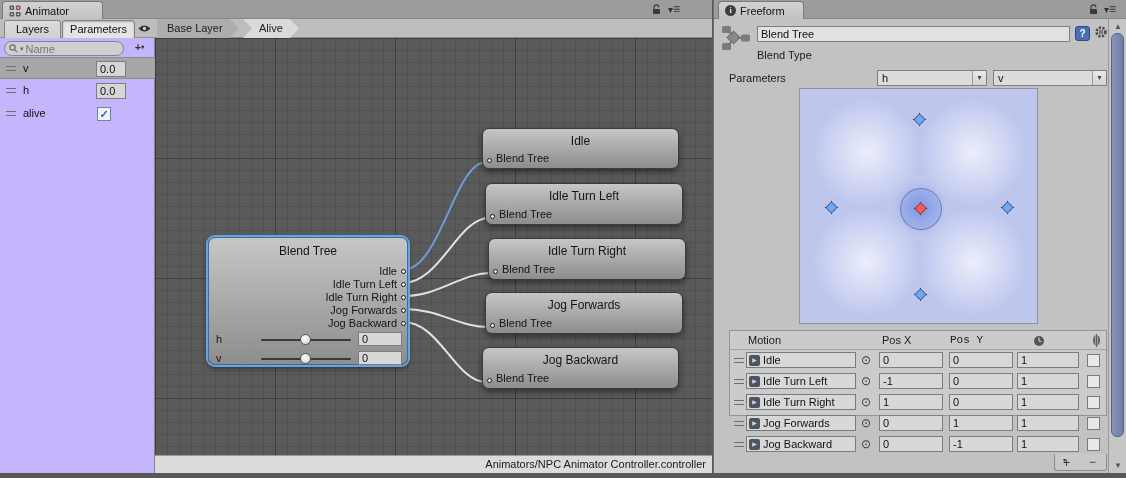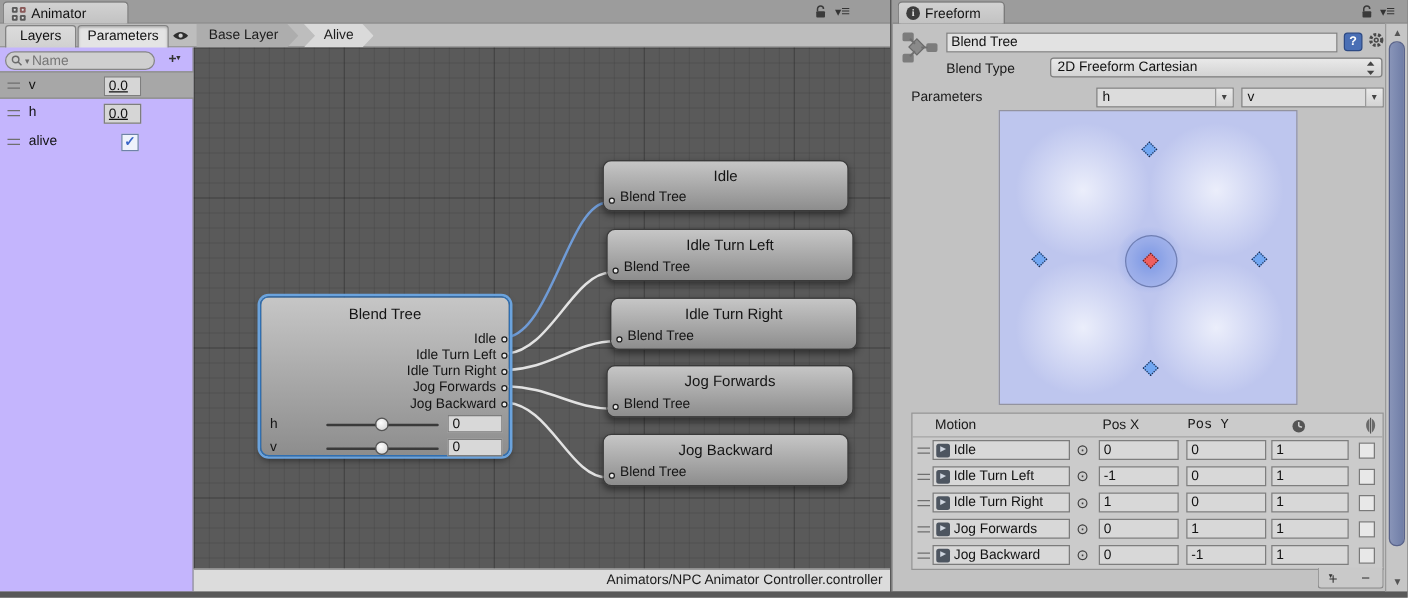--- a/index.html
+++ b/index.html
@@ -22,21 +22,21 @@
   .crumb { position:absolute; top:0; height:19px; line-height:18px; color:#1c1c1c; }
   .crumb1 { background:#adadad; clip-path:polygon(0 0, calc(100% - 9px) 0, 100% 50%, calc(100% - 9px) 100%, 0 100%); padding:0 16px 0 10px; }
   .crumb2 { background:#dadada; clip-path:polygon(0 0, calc(100% - 9px) 0, 100% 50%, calc(100% - 9px) 100%, 0 100%, 9px 50%); padding:0 16px 0 16px; }
 
   .sidebar { position:absolute; left:0; top:38px; width:155px; height:435px; background:#c4b5fd; border-right:1px solid #868686; }
   .search-pill { position:absolute; left:4px; top:3px; width:120px; height:15px; background:#cfcfcf; border:1px solid #858585; border-radius:8px; display:flex; align-items:center; padding:0 4px; gap:2px; color:#767676; }
   .plusbtn { position:absolute; left:129px; top:3px; width:21px; height:15px; text-align:center; line-height:13px; font-weight:bold; color:#333; }
   .prow { position:absolute; left:0; width:155px; height:22px; }
   .prow .handle { position:absolute; left:6px; top:8px; width:10px; height:5px; border-top:1px solid #6f6f6f; border-bottom:1px solid #6f6f6f; }
   .prow .pname { position:absolute; left:23px; top:4px; }
-  .prow input.fld { position:absolute; left:83px; top:3px; width:30px; height:16px; background:#d6d6d6;text-decoration:underline; }
+  .prow input.fld { position:absolute; left:96px; top:3px; width:30px; height:16px; background:#d6d6d6; }
   .prow.sel { background:#a7a7a7; border-top:1px solid #8c8c8c; border-bottom:1px solid #8c8c8c; }
   .checkbox { position:absolute; left:97px; top:4px; width:14px; height:14px; background:#eef2fb; border:1px solid #6f82a8; color:#3a66c8; font-size:11px; font-weight:bold; text-align:center; line-height:12px; }
 
   .canvas { position:absolute; left:155px; top:38px; width:557px; height:417px; overflow:hidden;
     background-color:#5a5a5a;
     background-image:
       linear-gradient(rgba(0,0,0,0.22) 1px, transparent 1px),
       linear-gradient(90deg, rgba(0,0,0,0.22) 1px, transparent 1px),
       linear-gradient(rgba(0,0,0,0.10) 1px, transparent 1px),
       linear-gradient(90deg, rgba(0,0,0,0.10) 1px, transparent 1px);
@@ -71,21 +71,21 @@
       radial-gradient(circle 27px at 50.5% 50.8%, rgba(122,150,228,0.95) 0%, rgba(122,150,228,0.35) 55%, rgba(122,150,228,0) 100%),
       radial-gradient(circle 72px at 28% 27%, rgba(243,245,253,0.85), rgba(243,245,253,0) 75%),
       radial-gradient(circle 72px at 73% 27%, rgba(243,245,253,0.85), rgba(243,245,253,0) 75%),
       radial-gradient(circle 72px at 28% 74%, rgba(243,245,253,0.85), rgba(243,245,253,0) 75%),
       radial-gradient(circle 72px at 73% 74%, rgba(243,245,253,0.85), rgba(243,245,253,0) 75%),
       #bec6ee; }
   .diamond { position:absolute; width:9px; height:9px; background:#71a7f2; border:1px dotted #1d2c4e; transform:rotate(45deg); }
   .infl-circle { position:absolute; left:100px; top:99px; width:42px; height:42px; border-radius:50%; background:rgba(120,150,230,0.30); border:1px solid rgba(95,110,160,0.75); }
   .reddot { position:absolute; left:116px; top:115px; width:9px; height:9px; background:#ef5f5f; border:1px dotted #702020; transform:rotate(45deg); }
 
-  .mtable { position:absolute; left:15px; top:311px; width:378px; height:126px; background:#cbcbcb; border:1px solid #949494; }
+  .mtable { position:absolute; left:15px; top:311px; width:378px; height:86px; background:#cbcbcb; border:1px solid #949494; }
   .mhead { position:absolute; left:0; top:0; width:100%; height:19px; border-bottom:1px solid #a5a5a5; }
   .mhead span { position:absolute; top:3px; color:#1a1a1a; }
   .mrow { position:absolute; left:0; width:100%; height:21px; }
   .mrow .handle { position:absolute; left:4px; top:8px; width:10px; height:5px; border-top:1px solid #6f6f6f; border-bottom:1px solid #6f6f6f; }
   .motionfld { position:absolute; left:16px; top:2px; width:110px; height:16px; background:#d8d8d8; border:1px solid #7b7b7b; display:flex; align-items:center; gap:3px; padding:0 2px; }
   .clipico { width:11px; height:11px; background:#4d5560; border-radius:2px; color:#cfd6e0; font-size:6px; line-height:11px; text-align:center; flex:0 0 auto; }
   .picker { position:absolute; left:131px; top:3px; font-size:12px; color:#3d3d3d; }
   .mrow input.fld { position:absolute; top:2px; height:16px; background:#d8d8d8; }
   .mcheck { position:absolute; left:357px; top:4px; width:13px; height:13px; background:#e8e8e8; border:1px solid #7a7a7a; }
   .addremove { position:absolute; left:340px; top:435px; width:53px; height:17px; background:#c9c9c9; border:1px solid #8b8b8b; border-top:none; border-radius:0 0 3px 3px; }
@@ -261,29 +261,20 @@
       <span style="position:absolute;left:380px;top:6px;">
         <svg width="14" height="14" viewBox="0 0 14 14">
             <circle cx="7" cy="7" r="4.4" fill="none" stroke="#4a4a4a" stroke-width="2.6" stroke-dasharray="2.2 1.4"></circle>
             <circle cx="7" cy="7" r="2.1" fill="#4a4a4a"></circle>
             <circle cx="7" cy="7" r="0.9" fill="#c2c2c2"></circle>
           </svg>
         <span style="position:absolute;right:-4px;bottom:-2px;font-size:6px;color:#333;">▾</span>
       </span>
 
       <span class="ilabel" style="left:43px;top:30px;">Blend Type</span>
-      <div class="popup" style="left:126px;top:27px;width:266px;">
-        <span>2D Freeform Cartesian</span>
-        <span class="updown">
-          <svg width="7" height="11" viewBox="0 0 7 11">
-              <path d="M3.5 0 L6.5 3.5 H0.5 Z" fill="#444"></path>
-              <path d="M3.5 11 L6.5 7.5 H0.5 Z" fill="#444"></path>
-            </svg>
-        </span>
-      </div>
 
       <span class="ilabel" style="left:15px;top:53px;">Parameters</span>
       <div class="ppopup" style="left:163px;top:51px;width:110px;">
         <span>h</span>
         <span class="dd">▾</span>
       </div>
       <div class="ppopup" style="left:279px;top:51px;width:114px;">
         <span>v</span>
         <span class="dd">▾</span>
       </div>

